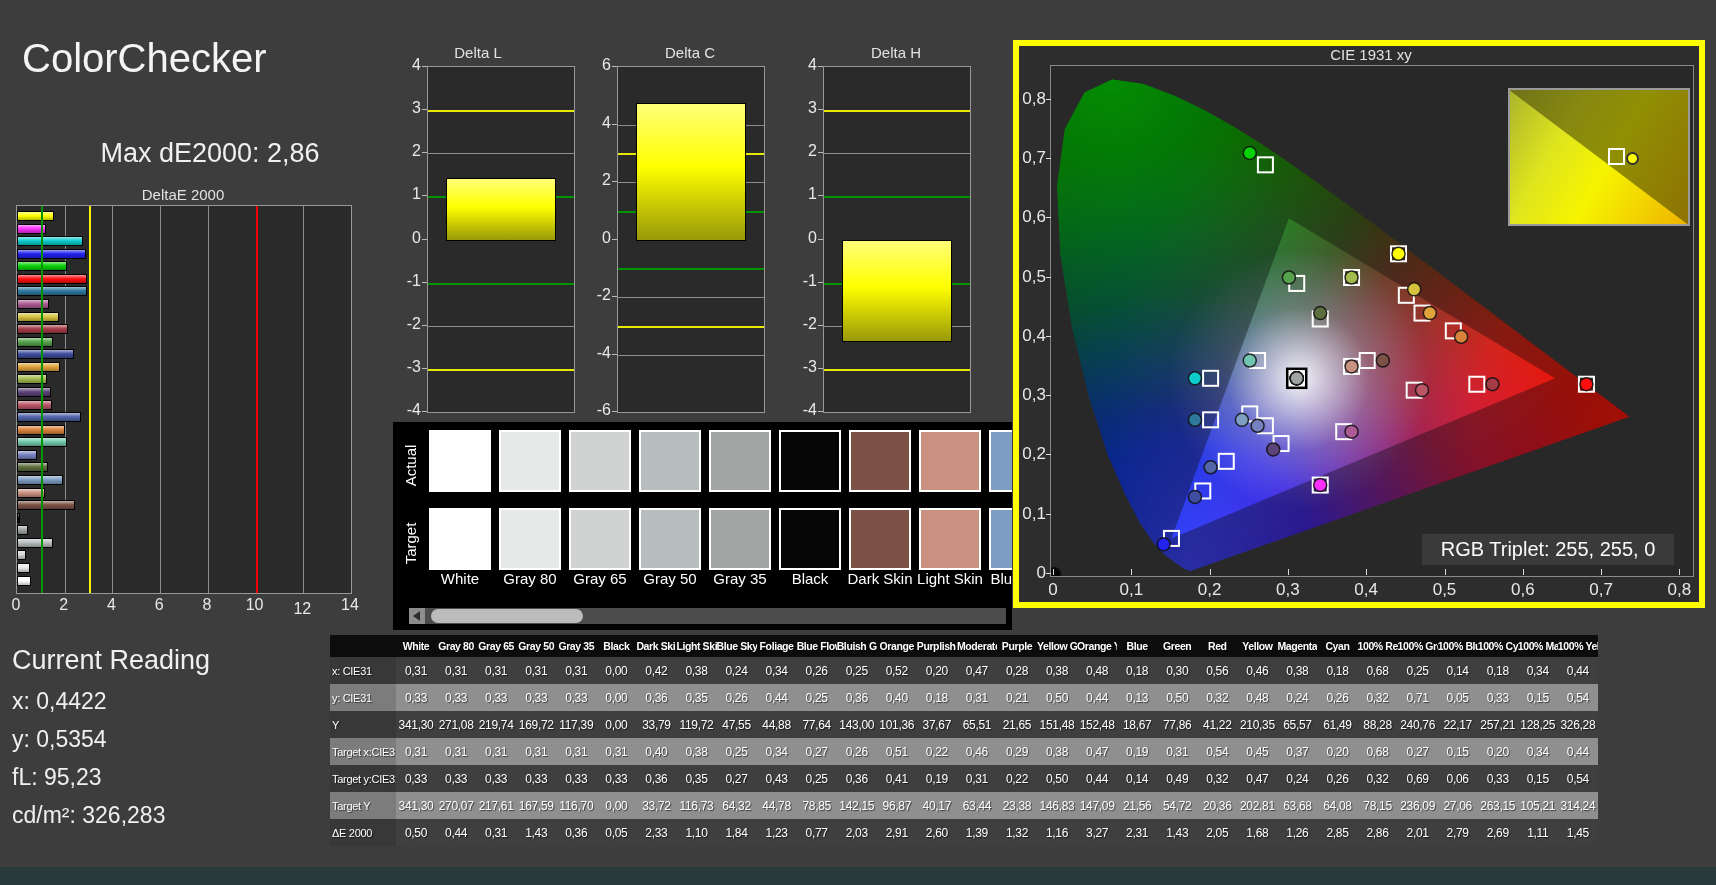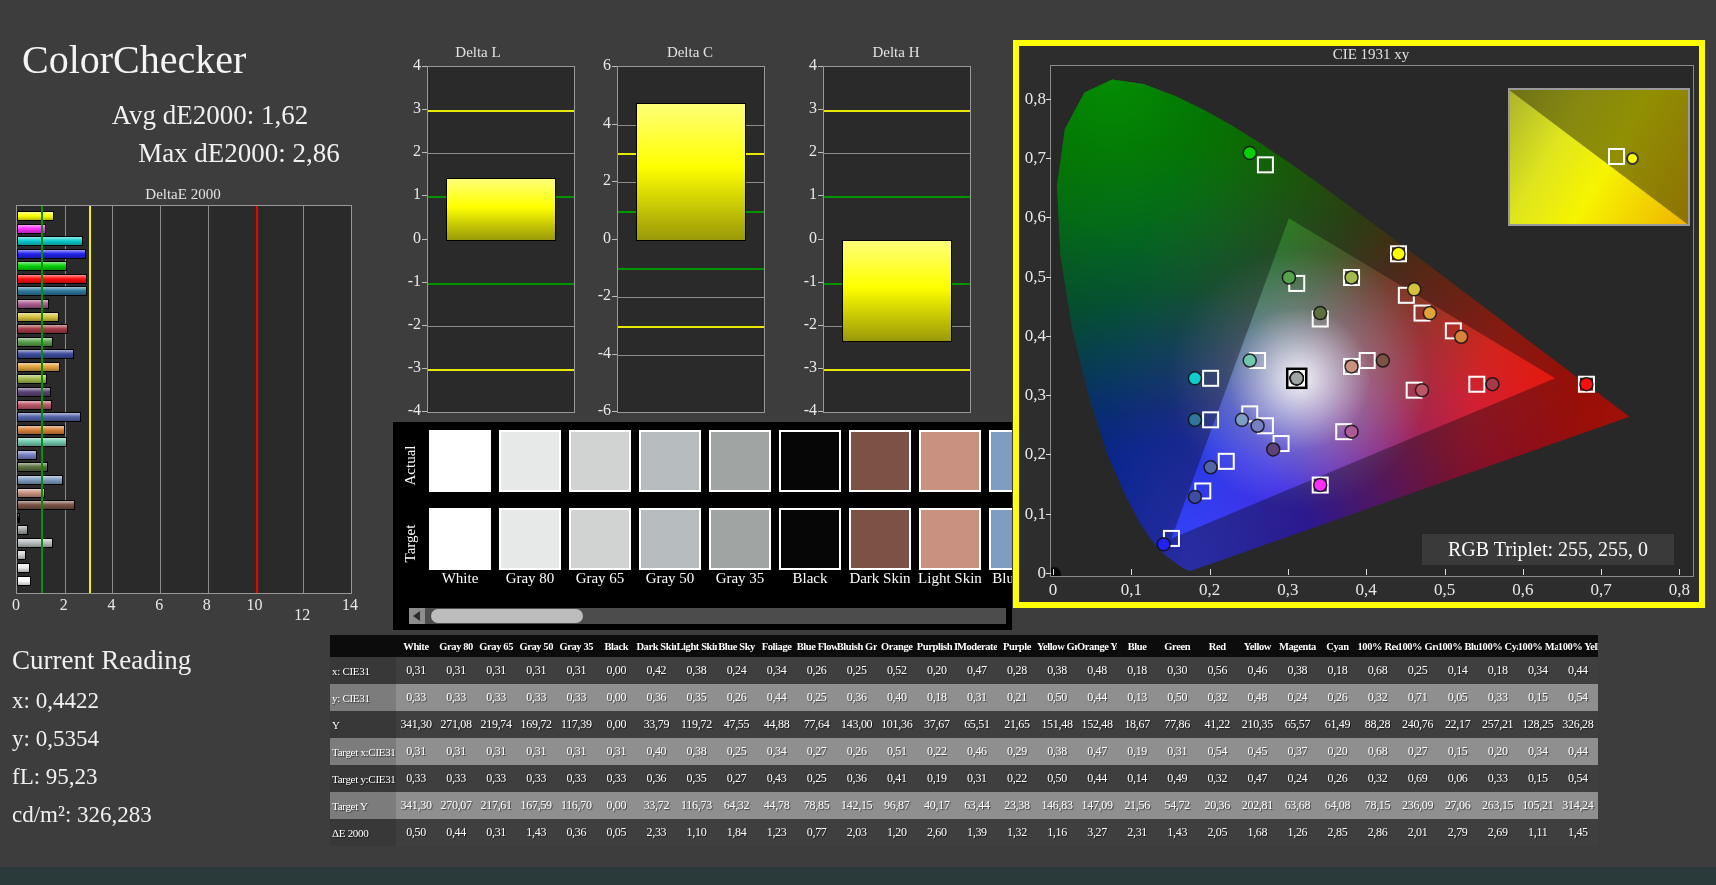--- a/index.html
+++ b/index.html
@@ -1,23 +1,23 @@
 <!DOCTYPE html>
 <html><head>
 <meta charset="utf-8">
 <style>
   html,body{margin:0;padding:0;background:#3d3d3d;}
   #root{position:relative;width:1716px;height:885px;background:#3d3d3d;overflow:hidden;
-        font-family:Liberation Serif, serif;color:#f0f0f0;}
+        font-family:Liberation Sans, sans-serif;color:#f0f0f0;}
   .abs{position:absolute;}
   .ctr{text-align:center;}
   
   #app-title{left:22px;top:36px;font-size:40px;color:#f4f4f4;}
   #avg-line{left:0;top:100px;width:420px;font-size:27px;}
-  #max-line{left:0;top:138px;width:420px;font-size:27px;padding-left:29px;}
+  #max-line{left:0;top:138px;width:420px;font-size:27px;}
   
   .plot{position:absolute;background:#2a2a2a;border:1px solid #989898;overflow:hidden;}
   .chart-title{position:absolute;font-size:15px;color:#e2e2e2;text-align:center;}
   .vline{position:absolute;top:0;bottom:0;width:1px;background:#8c8c8c;}
   .hline{position:absolute;left:0;right:0;height:1px;background:#8c8c8c;}
   .debar{position:absolute;height:8px;border:1px solid #000;}
   .gloss{background-image:linear-gradient(to bottom,rgba(255,255,255,.55),rgba(255,255,255,0) 48%,rgba(0,0,0,.28));}
   .tick-lbl{position:absolute;font-size:16px;color:#e8e8e8;text-align:center;}
   .dtick{position:absolute;font-size:16px;color:#e8e8e8;text-align:right;}
   
@@ -60,21 +60,20 @@
   tr.light td.rlabel{background:#7c7c7c;}
   td.rlabel{text-align:left;font-size:11px;padding-left:2px;}
   #footer-strip{left:0;top:867px;width:1716px;height:18px;background:#2a3a3a;}
 </style>
 </head>
 <body>
 
 <div id="root">
 
   <div class="abs" id="app-title">ColorChecker</div>
-  <div class="abs ctr" id="avg-line">Avg dE2000: 1,62</div>
   <div class="abs ctr" id="max-line">Max dE2000: 2,86</div>
 
   <div class="chart-title" style="left:16px;top:186px;width:334px;">DeltaE 2000</div>
   <div class="plot" id="de-plot" style="left:16px;top:205px;width:334px;height:387px;">
       <div class="vline" style="left: 47.7143px;"></div>
       <div class="vline" style="left: 95.4286px;"></div>
       <div class="vline" style="left: 143.143px;"></div>
       <div class="vline" style="left: 190.857px;"></div>
       <div class="vline" style="left: 238.571px;"></div>
       <div class="vline" style="left: 286.286px;"></div>
@@ -113,21 +112,21 @@
       <div class="vline" style="left: 71.5714px; width: 2px; background: rgb(242, 242, 0);"></div>
       <div class="vline" style="left: 238.571px; width: 2px; background: rgb(242, 0, 0);"></div>
     </div>
   <div class="abs" id="de-xticks" style="left:0;top:596px;width:380px;height:22px;">
       <div class="tick-lbl" style="left: 4px; top: 0px; width: 24px;">0</div>
       <div class="tick-lbl" style="left: 51.7143px; top: 0px; width: 24px;">2</div>
       <div class="tick-lbl" style="left: 99.4286px; top: 0px; width: 24px;">4</div>
       <div class="tick-lbl" style="left: 147.143px; top: 0px; width: 24px;">6</div>
       <div class="tick-lbl" style="left: 194.857px; top: 0px; width: 24px;">8</div>
       <div class="tick-lbl" style="left: 242.571px; top: 0px; width: 24px;">10</div>
-      <div class="tick-lbl" style="left: 290.286px; top: 10px; width: 24px;">12</div>
+      <div class="tick-lbl" style="left: 290.286px; top: 4px; width: 24px;">12</div>
       <div class="tick-lbl" style="left: 338px; top: 0px; width: 24px;">14</div>
     </div>
 
   <div class="abs" id="delta-charts">
       <div class="chart-title" style="left: 405px; top: 44px; width: 146px;">Delta L</div>
       <div class="plot" style="left: 427px; top: 66px; width: 146px; height: 345px;">
         <div class="hline" style="top: 86.25px;"></div>
         <div class="hline" style="top: 258.75px;"></div>
         <div class="hline" style="top: 129.375px; height: 2px; background: rgb(0, 148, 0);"></div>
         <div class="hline" style="top: 215.625px; height: 2px; background: rgb(0, 148, 0);"></div>
@@ -684,21 +683,21 @@
             <td>0,31</td>
             <td>1,43</td>
             <td>0,36</td>
             <td>0,05</td>
             <td>2,33</td>
             <td>1,10</td>
             <td>1,84</td>
             <td>1,23</td>
             <td>0,77</td>
             <td>2,03</td>
-            <td>1,20</td>
+            <td>2,91</td>
             <td>2,60</td>
             <td>1,39</td>
             <td>1,32</td>
             <td>1,16</td>
             <td>3,27</td>
             <td>2,31</td>
             <td>1,43</td>
             <td>2,05</td>
             <td>1,68</td>
             <td>1,26</td>

